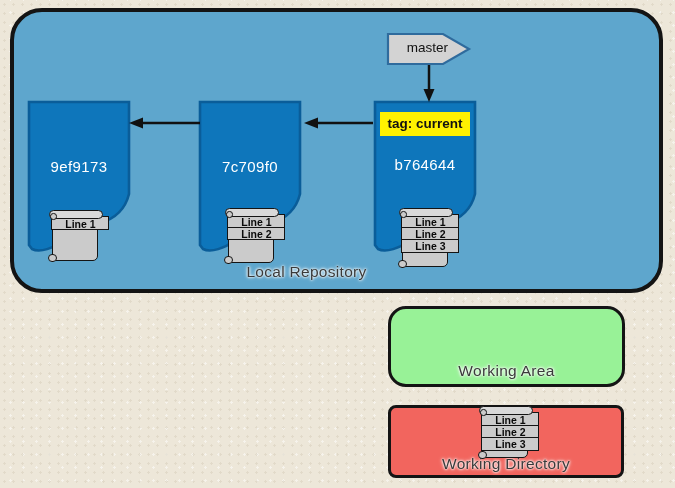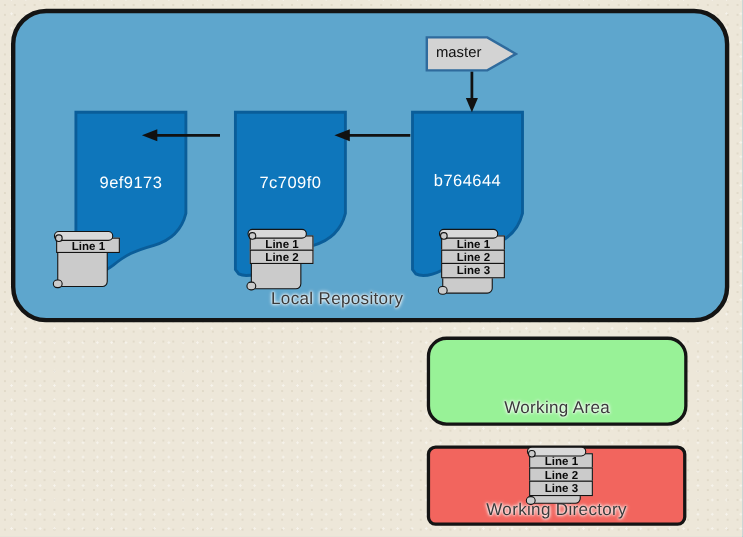--- a/index.html
+++ b/index.html
@@ -63,21 +63,21 @@
 
   
   #branch-ref { left:386px; top:31px; width:86px; height:36px; z-index:3; }
   #branch-ref svg { display:block; overflow:visible; }
   #branch-ref path {
     fill: var(--branch-fill, #d3d3d3);
     stroke: var(--branch-stroke, #2f6b9d);
     stroke-width: 2.2;
   }
   #branch-label {
-    position:absolute; left:0; top:9px; width:62px; text-align:center;
+    position:absolute; left:0; top:9px; width:62px; text-align:right;
     font-size:13.5px; color:#111;
   }
 
   
   .arrow { position:absolute; z-index:2; }
   .arrow line { stroke:#111; stroke-width:2.5; }
   .arrow polygon { fill:#111; stroke:none; }
 
   
   .scroll { position:absolute; z-index:6; }
@@ -113,38 +113,39 @@
 </style>
 </head>
 <body>
 
 <div id="canvas">
 
   <div id="repo-box" class="zone">
     <div class="zone-label" style="left:0; right:60px; top:251px;">Local Repository</div>
   </div>
 
-  <div class="commit" style="left:27px; top:100px;margin-left:40px;">
+  <div class="commit" style="left:27px; top:100px;">
     <svg viewBox="0 0 104 158">
       <path d="M2 2 H102 V94 C98 110 87 119 73 123 C55 128 47 132 36 141 C27 148 13 153 5 149 L2 145 Z"></path>
     </svg>
     <div class="commit-label">9ef9173</div>
   </div>
 
-  <div class="commit" style="left:212px; top:100px;">
+  <div class="commit" style="left:198px; top:100px;">
     <svg viewBox="0 0 104 158">
       <path d="M2 2 H102 V94 C98 110 87 119 73 123 C55 128 47 132 36 141 C27 148 13 153 5 149 L2 145 Z"></path>
     </svg>
     <div class="commit-label">7c709f0</div>
   </div>
 
   <div class="commit" style="left:373px; top:100px;">
     <svg viewBox="0 0 104 158">
       <path d="M2 2 H102 V94 C98 110 87 119 73 123 C55 128 47 132 36 141 C27 148 13 153 5 149 L2 145 Z"></path>
     </svg>
+    <div class="tag-badge">tag: current</div>
     <div class="commit-label" style="top:56px;">b764644</div>
   </div>
 
   <div id="branch-ref" class="abs">
     <svg width="86" height="36" viewBox="0 0 86 36">
       <path d="M2 3 H57 L83 18 L57 33 H2 Z"></path>
     </svg>
     <div id="branch-label">master</div>
   </div>
 

